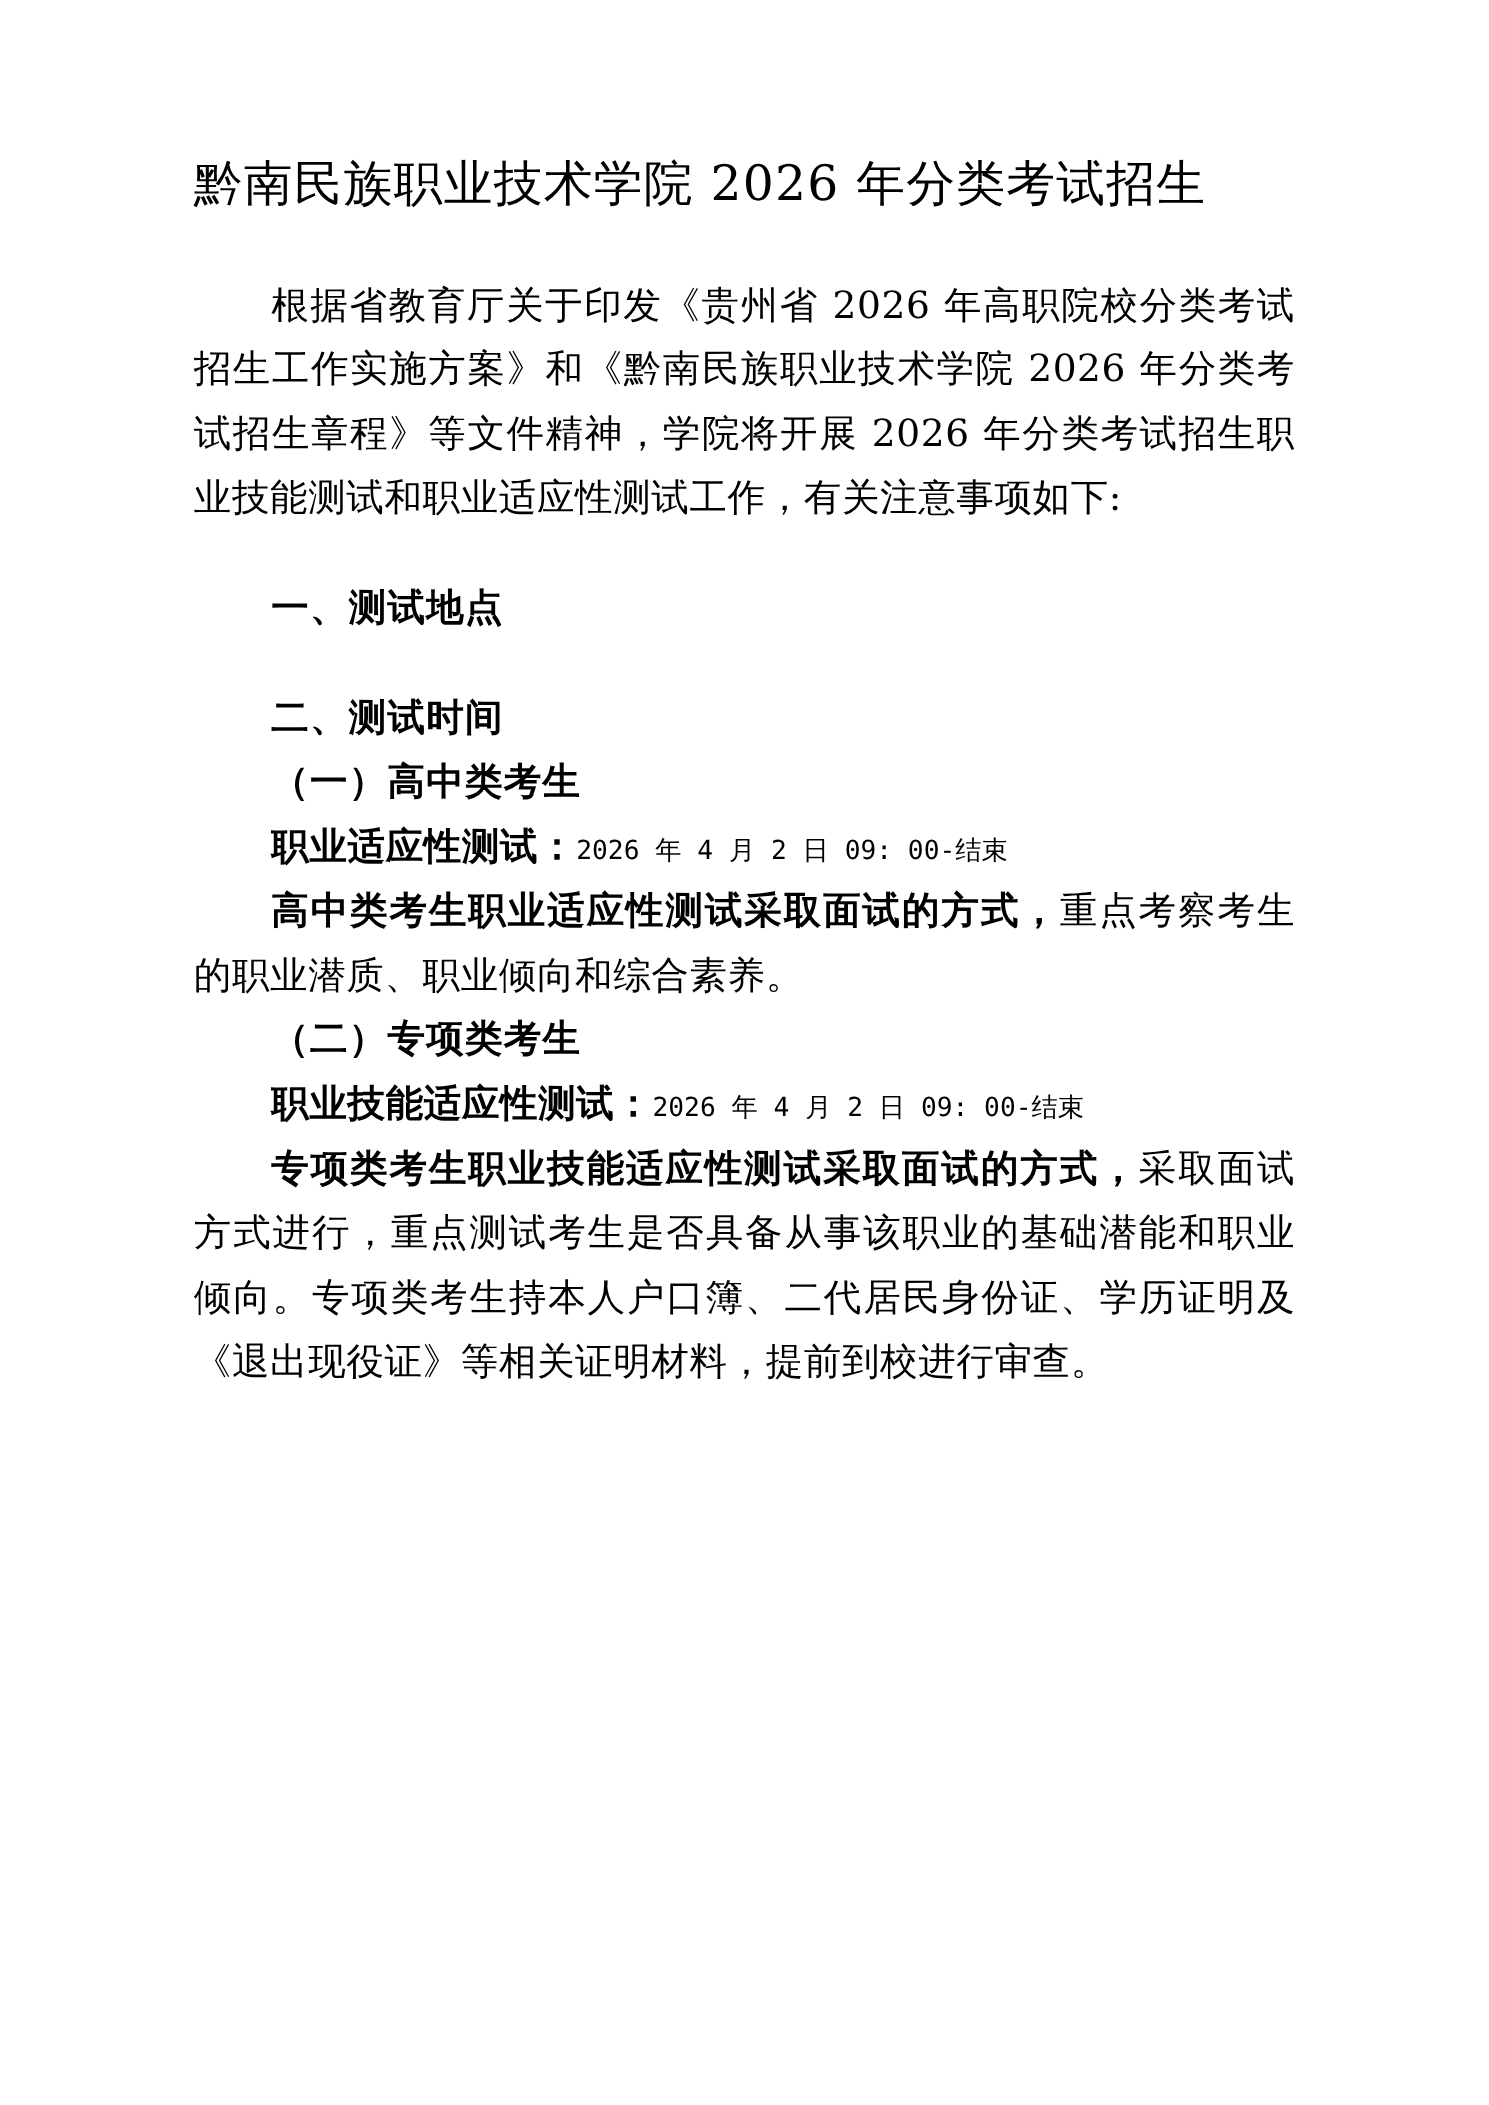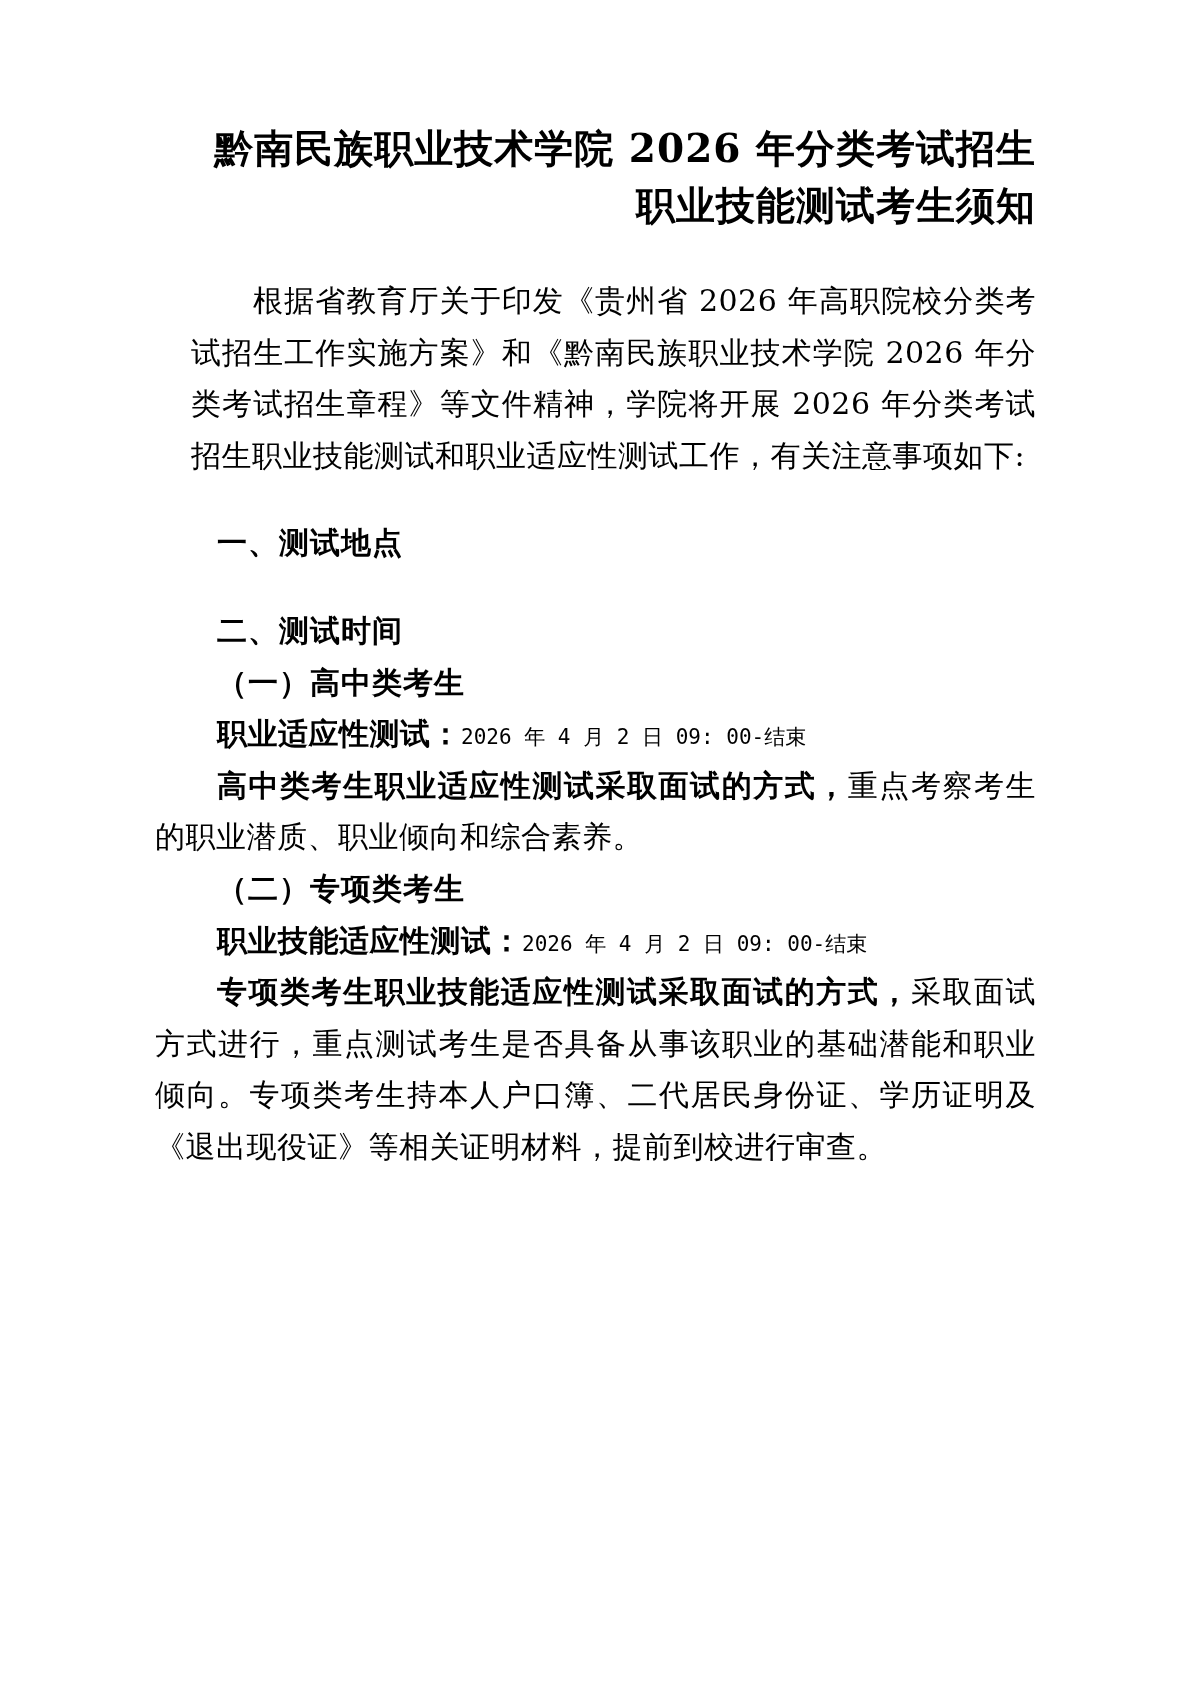--- a/index.html
+++ b/index.html
@@ -14,41 +14,40 @@
   .page {
     width: 1191px;
     height: 1684px;
     box-sizing: border-box;
     padding: 120px 155px 60px 155px;
     background: #ffffff;
     position: relative;
     overflow: hidden;
   }
   .doc-title {
-    text-align: right;
-    font-weight: bold;
+    text-align: left;
+    font-weight: normal;
     font-size: 39px;
     line-height: 1.45;
     letter-spacing: 1px;
     margin: 0 0 42px 0;
   }
   .doc-title .line {
     display: block;
   }
   p {
     margin: 0;
     font-size: 30px;
     line-height: 1.72;
     text-align: justify;
     text-justify: inter-ideograph;
     letter-spacing: 0.5px;
   }
   .indent {
     text-indent: 62px;
-    margin-left: 36px;
   }
   .salutation {
     margin-bottom: 6px;
   }
   .heading {
     font-weight: bold;
     text-indent: 62px;
     letter-spacing: 1px;
     margin-top: 36px;
   }
@@ -72,21 +71,20 @@
     font-weight: bold;
   }
 </style>
 </head>
 <body>
 
 <div class="page">
 
   <h1 class="doc-title">
     <span class="line">黔南民族职业技术学院 2026 年分类考试招生</span>
-    <span class="line">职业技能测试考生须知</span>
   </h1>
 
 
   <p class="indent">根据省教育厅关于印发《贵州省 2026 年高职院校分类考试招生工作实施方案》和《黔南民族职业技术学院 2026 年分类考试招生章程》等文件精神，学院将开展 2026 年分类考试招生职业技能测试和职业适应性测试工作，有关注意事项如下:</p>
 
   <p class="heading">一、测试地点</p>
 
   <p class="heading">二、测试时间</p>
 
   <p class="subheading">（一）高中类考生</p>

